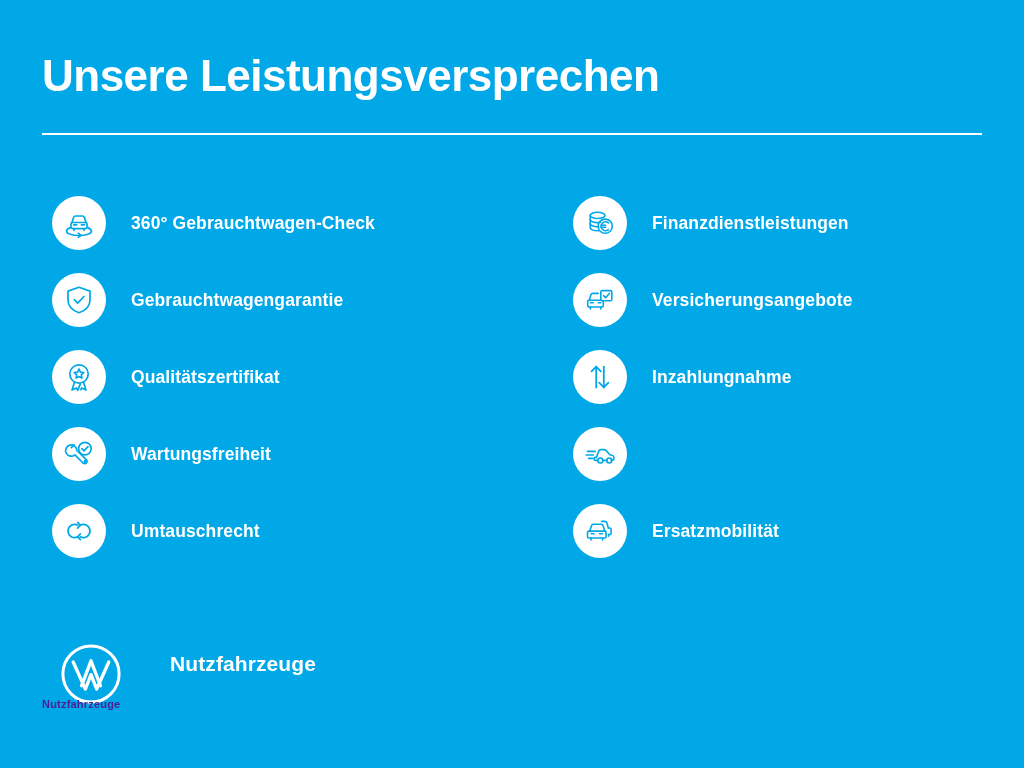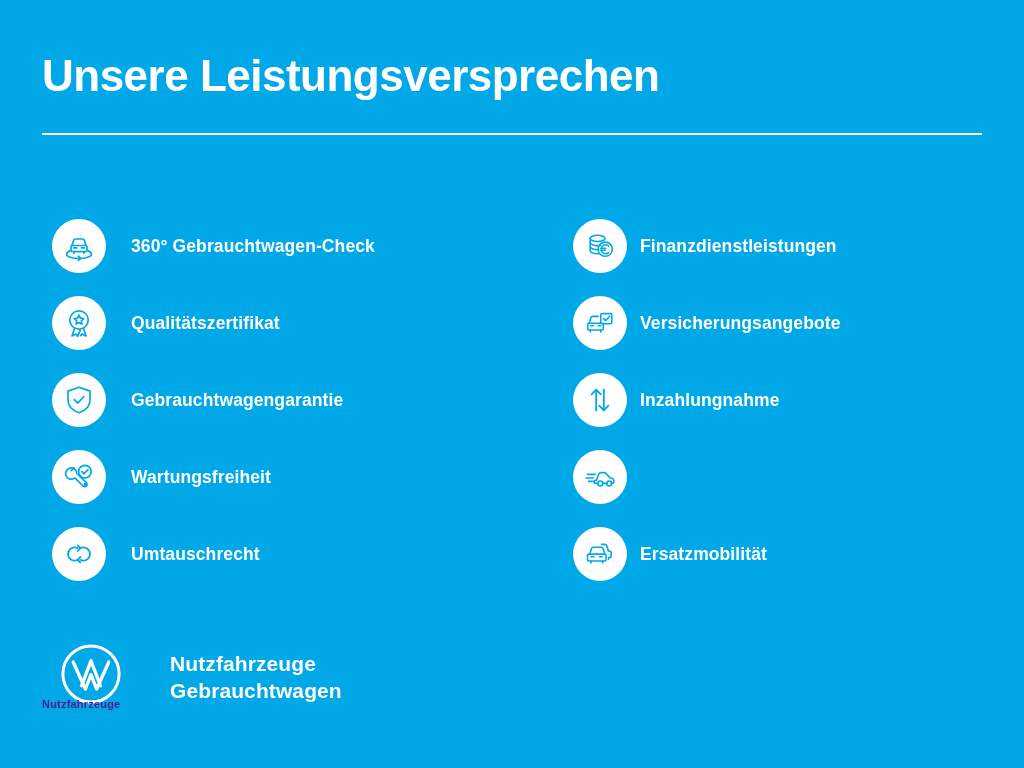--- a/index.html
+++ b/index.html
@@ -58,21 +58,21 @@
     top: 0;
     width: 460px;
   }
   .promise-col.left  { left: 52px; }
   .promise-col.right { left: 573px; }
 
   .promise-item {
     position: relative;
     height: 77px;
     display: flex;
-    align-items: flex-end;
+    align-items: flex-start;
   }
   .promise-icon {
     flex: 0 0 auto;
     width: 54px;
     height: 54px;
     border-radius: 50%;
     background: #ffffff;
     display: flex;
     align-items: center;
     justify-content: center;
@@ -84,21 +84,21 @@
   }
   .promise-label {
     color: #ffffff;
     font-size: 17.5px;
     font-weight: bold;
     letter-spacing: 0.1px;
     line-height: 54px;
     white-space: nowrap;
   }
   .promise-col.left  .promise-label { margin-left: 25px; }
-  .promise-col.right .promise-label { margin-left: 13px; }
+  .promise-col.right .promise-label { margin-left: 25px; }
 
   
   .brand-lockup {
     position: absolute;
     left: 42px;
     top: 638px;
     width: 520px;
     height: 100px;
   }
   .vw-mark {
@@ -158,37 +158,37 @@
             <path d="M7.2 20.6 c-2.4 1 -3.6 2.3 -3.6 3.6 c0 2.4 5.5 4.3 12.4 4.3 c6.9 0 12.4 -1.9 12.4 -4.3 c0 -1.3 -1.3 -2.6 -3.6 -3.6"></path>
             <path d="M15.3 26.2 l2.6 2.1 l-2.6 2.1"></path>
           </svg>
         </span>
         <span class="promise-label">360° Gebrauchtwagen-Check</span>
       </div>
 
       <div class="promise-item">
         <span class="promise-icon" style="background: rgb(255, 255, 255);">
           <svg viewBox="0 0 32 32" fill="none" stroke="#00a8e8" stroke-width="1.7" stroke-linecap="round" stroke-linejoin="round">
+            <path d="M16 3.2 L27 7.1 v9 c0 6.3 -4.6 10.6 -11 12.7 c-6.4 -2.1 -11 -6.4 -11 -12.7 v-9 Z"></path>
+            <path d="M11.3 15.6 l3.4 3.5 l6.3 -6.6"></path>
+          </svg>
+        </span>
+        <span class="promise-label">Gebrauchtwagengarantie</span>
+      </div>
+
+      <div class="promise-item">
+        <span class="promise-icon" style="background: rgb(255, 255, 255);">
+          <svg viewBox="0 0 32 32" fill="none" stroke="#00a8e8" stroke-width="1.7" stroke-linecap="round" stroke-linejoin="round">
             <circle cx="16" cy="13" r="9.2"></circle>
             <path d="M16 8.1 l1.45 2.95 l3.25 .47 l-2.35 2.3 l.55 3.24 l-2.9 -1.53 l-2.9 1.53 l.55 -3.24 l-2.35 -2.3 l3.25 -.47 Z"></path>
             <path d="M11.6 21 L9 29 l4.2 -2.1 l1.5 2.4 l2.6 -6.2"></path>
             <path d="M20.4 21 L23 29 l-4.2 -2.1 l-1.1 1.8"></path>
           </svg>
         </span>
         <span class="promise-label">Qualitätszertifikat</span>
-      </div>
-
-      <div class="promise-item">
-        <span class="promise-icon" style="background: rgb(255, 255, 255);">
-          <svg viewBox="0 0 32 32" fill="none" stroke="#00a8e8" stroke-width="1.7" stroke-linecap="round" stroke-linejoin="round">
-            <path d="M16 3.2 L27 7.1 v9 c0 6.3 -4.6 10.6 -11 12.7 c-6.4 -2.1 -11 -6.4 -11 -12.7 v-9 Z"></path>
-            <path d="M11.3 15.6 l3.4 3.5 l6.3 -6.6"></path>
-          </svg>
-        </span>
-        <span class="promise-label">Gebrauchtwagengarantie</span>
       </div>
 
       <div class="promise-item">
         <span class="promise-icon" style="background: rgb(255, 255, 255);">
           <svg viewBox="0 0 32 32" fill="none" stroke="#00a8e8" stroke-width="1.7" stroke-linecap="round" stroke-linejoin="round">
             <path d="M13.8 12.6 a5.6 5.6 0 1 0 -1.9 4.2 l8.1 8.2 a2.3 2.3 0 0 0 3.3 -3.3 l-8.2 -8.1"></path>
             <path d="M8.3 9.6 l2.7 -2.7"></path>
             <circle cx="21.9" cy="10.6" r="6.3"></circle>
             <path d="M18.9 10.7 l2.1 2.1 l4 -4.1"></path>
             <circle cx="22.5" cy="23.4" r="1.1"></circle>
@@ -289,17 +289,16 @@
     <span class="vw-mark">
       <svg viewBox="0 0 64 64" fill="none" stroke="#ffffff" stroke-width="3.1" stroke-linecap="round" stroke-linejoin="round">
         <circle cx="32" cy="32" r="29"></circle>
         <path d="M13.6 19.6 L26.2 47.6 L32 32.6 L37.8 47.6 L50.4 19.6" stroke-width="3.4"></path>
         <path d="M22.2 44.2 L32 18.4 L41.8 44.2" stroke-width="3.4"></path>
       </svg>
     </span>
     <span class="vw-subbrand">Nutzfahrzeuge</span>
     <span class="brand-claim">
       <span class="claim-line">Nutzfahrzeuge</span>
-      <span class="claim-line">Gebrauchtwagen</span>
     </span>
   </div>
 
 </div>
 
 </body></html>

